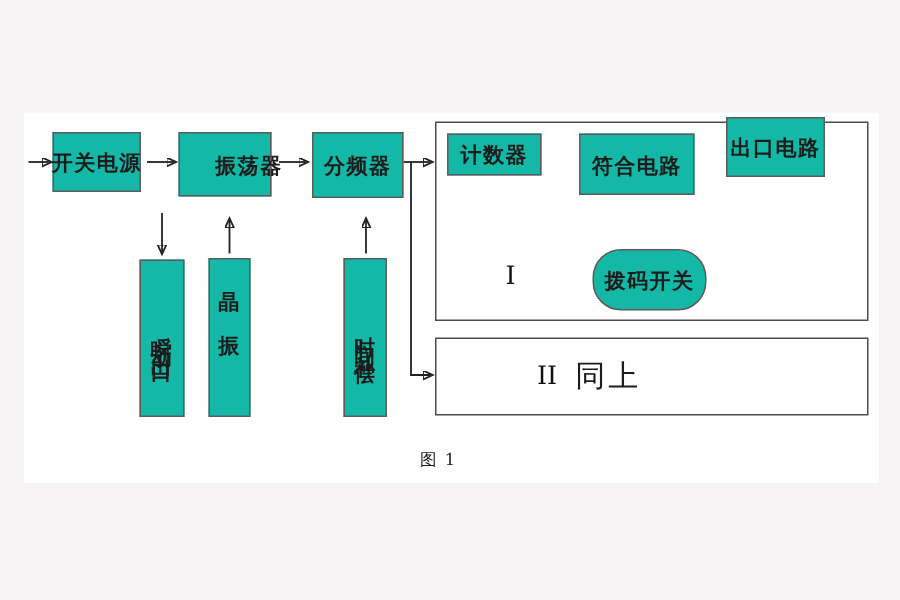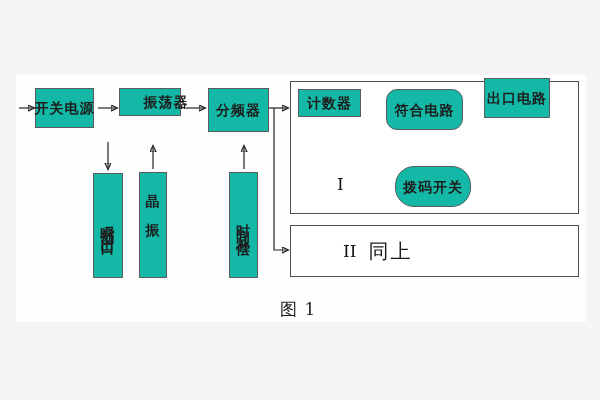--- a/index.html
+++ b/index.html
@@ -49,29 +49,29 @@
   }
   .roman{
     font-family:"DejaVu Serif","Liberation Serif",serif;
     font-size:17px;
     color:#111;
   }
   .group1-label{
     position:absolute;left:337px;top:176px;line-height:1;
   }
   .group2-content{
-    position:absolute;left:290px;top:225px;width:289px;height:52px;
+    position:absolute;left:305px;top:225px;width:289px;height:52px;
     display:flex;align-items:center;
     padding-left:53px;gap:12px;
   }
   .group2-note{font-size:20px;letter-spacing:2px;line-height:1;}
   .caption{
     position:absolute;left:280px;top:301px;
     font-family:"DejaVu Serif","Liberation Serif",serif;
-    font-size:17px;line-height:1;letter-spacing:1px;
+    font-size:11px;line-height:1;letter-spacing:1px;
   }
   svg.connectors{
     position:absolute;left:0;top:0;width:600px;height:400px;
     pointer-events:none;
   }
   svg.connectors path{stroke:var(--line);stroke-width:1.2;fill:none;}
 </style>
 </head>
 <body>
 
@@ -89,30 +89,30 @@
     <path d="M186,108 H204" marker-end="url(#ah)"></path>
     <path d="M269,108 H287" marker-end="url(#ah)"></path>
     <path d="M274,108 V250 H287" marker-end="url(#ah)"></path>
     <path d="M108,142 V168" marker-end="url(#ah)"></path>
     <path d="M153,169 V147" marker-end="url(#ah)"></path>
     <path d="M244,169 V147" marker-end="url(#ah)"></path>
     <path d="M433,163 V137" marker-end="url(#ah)"></path>
   </svg>
 
   <div class="box" style="left:35px;top:88px;width:59px;height:40px;">开关电源</div>
-  <div class="box" style="left:119px;top:88px;width:62px;height:28px;padding-left:32px;">振荡器</div>
+  <div class="box" style="left:119px;top:88px;width:62px;height:43px;padding-left:32px;">振荡器</div>
   <div class="box" style="left:208px;top:88px;width:61px;height:44px;">分频器</div>
 
   <div class="box vbox" style="left:93px;top:173px;width:30px;height:105px;">瞬动出口</div>
   <div class="box vbox vbox-wide" style="left:139px;top:172px;width:28px;height:106px;">晶振</div>
   <div class="box vbox" style="left:229px;top:172px;width:29px;height:106px;">时间补偿</div>
 
   <div class="groupbox" style="left:290px;top:81px;width:289px;height:133px;"></div>
   <div class="box" style="left:298px;top:89px;width:63px;height:28px;">计数器</div>
-  <div class="box" style="left:386px;top:89px;width:77px;height:41px;border-radius:11px;">符合电路</div>
+  <div class="box" style="left:386px;top:89px;width:77px;height:41px;">符合电路</div>
   <div class="box" style="left:484px;top:78px;width:66px;height:40px;">出口电路</div>
   <div class="box" style="left:395px;top:166px;width:76px;height:41px;border-radius:19px;">拨码开关</div>
   <span class="roman group1-label">I</span>
 
   <div class="groupbox" style="left:290px;top:225px;width:289px;height:52px;"></div>
   <div class="group2-content">
     <span class="roman">II</span>
     <span class="group2-note">同上</span>
   </div>
 

